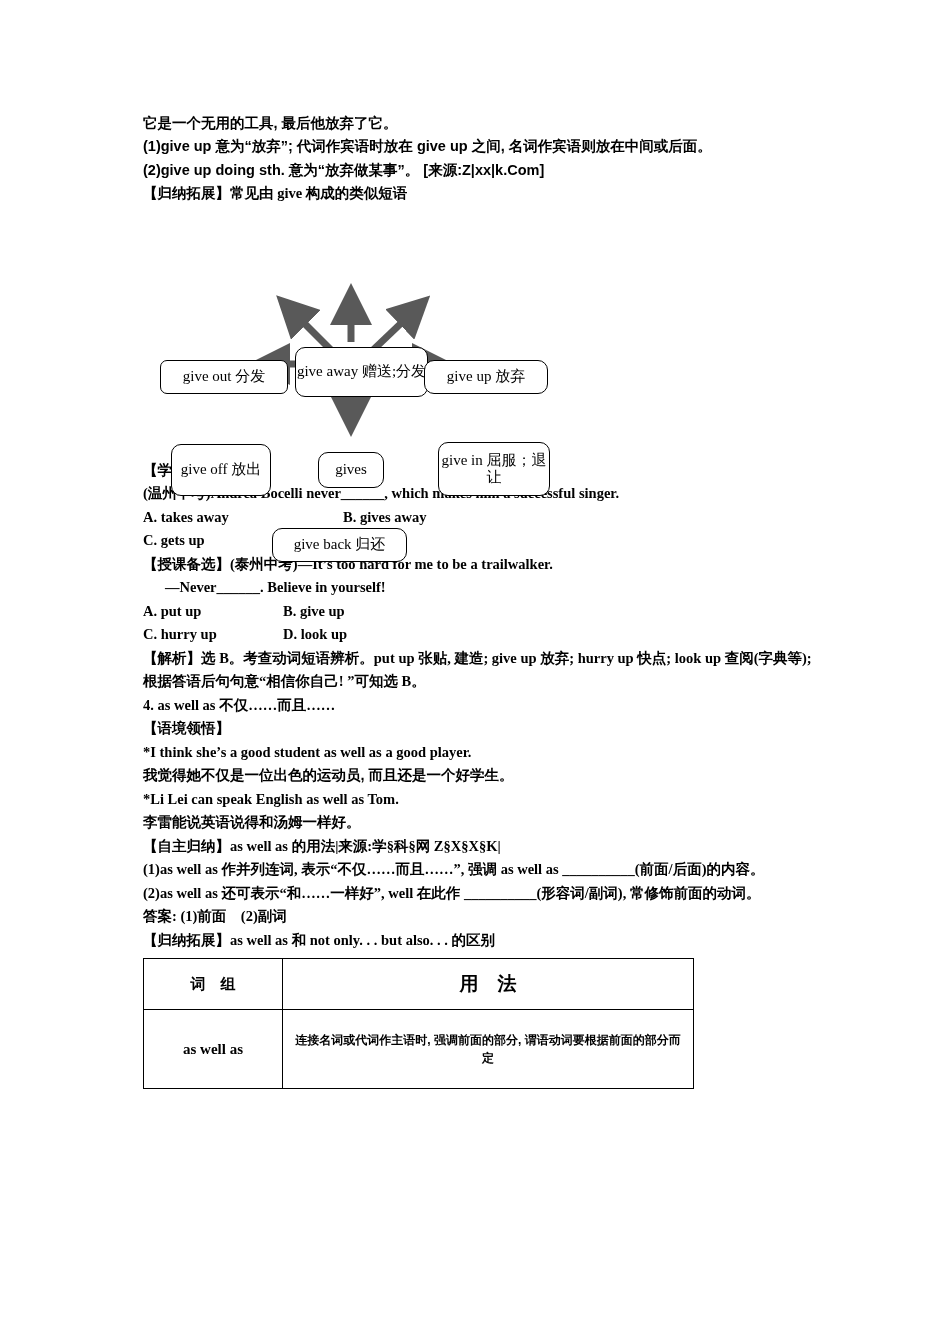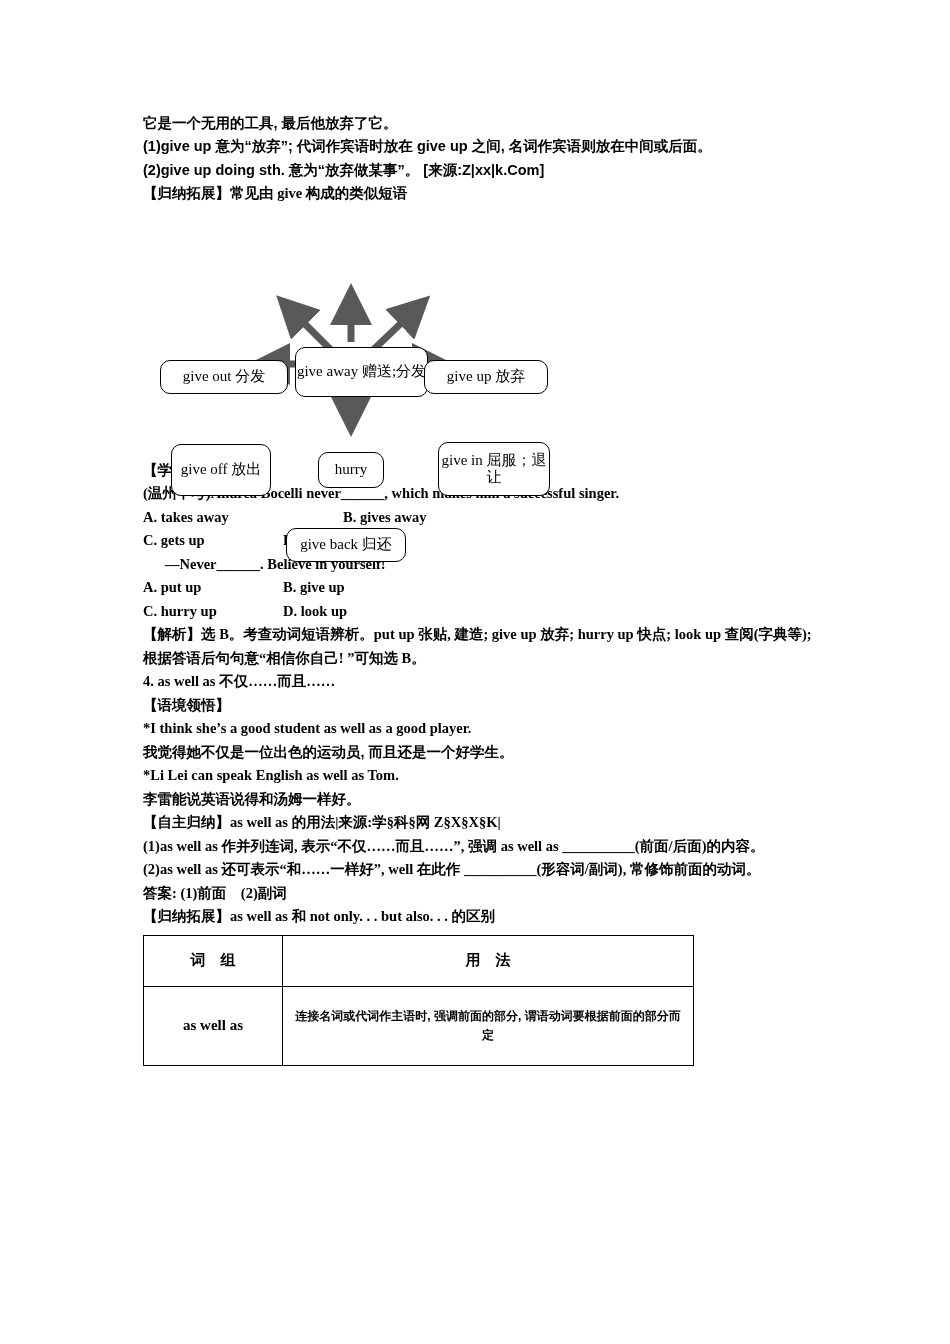--- a/index.html
+++ b/index.html
@@ -58,27 +58,27 @@
     background: #fff;
     font-family: "Liberation Serif", serif;
     font-size: 15px;
     text-align: center;
     display: flex;
     align-items: center;
     justify-content: center;
     box-sizing: border-box;
     line-height: 1.15;
   }
-  .node-giveout { left: 17px;  top: 148px; width: 128px; height: 34px; }
+  .node-giveout { left: 17px;  top: 148px; width: 128px; height: 34px; border-radius: 7px; }
   .node-giveaway { left: 152px; top: 135px; width: 133px; height: 50px; }
   .node-giveup  { left: 281px; top: 148px; width: 124px; height: 34px; }
   .node-giveoff { left: 28px;  top: 232px; width: 100px; height: 52px; }
   .node-give    { left: 175px; top: 240px; width: 66px;  height: 36px; }
   .node-givein  { left: 295px; top: 230px; width: 112px; height: 54px; }
-  .node-giveback{ left: 143px; top: 316px; width: 120px; height: 34px; }
+  .node-giveback{ left: 129px; top: 316px; width: 135px; height: 34px; }
 
   .diagram svg {
     position: absolute;
     left: 0; top: 0;
     width: 672px;
     height: 225px;
     overflow: visible;
   }
 
   
@@ -90,21 +90,21 @@
   }
   table.gram td {
     border: 1px solid #000;
     padding: 6px 8px;
     vertical-align: middle;
     text-align: center;
   }
   td.hdr {
     font-family: Liberation Serif, serif;
     font-weight: bold;
-    font-size: 15px;
+    font-size: 19px;
     height: 38px;
   }
   td.col1 {
     width: 122px;
     font-family: "Liberation Serif", serif;
     font-weight: bold;
     font-size: 15px;
   }
   td.col2 {
     font-family: "Liberation Sans", sans-serif;
@@ -149,41 +149,42 @@
       <div class="node node-giveaway">
         <span>give away 赠送;分发</span>
       </div>
       <div class="node node-giveup">
         <span>give up 放弃</span>
       </div>
       <div class="node node-giveoff">
         <span>give off 放出</span>
       </div>
       <div class="node node-give">
-        <span>hurry</span>
+        <span>gives</span>
       </div>
       <div class="node node-givein">
         <span>give in 屈服；退让</span>
       </div>
       <div class="node node-giveback">
         <span>give back 归还</span>
       </div>
     </div>
 
     <div class="gap-md"></div>
 
     <div class="line mixed">【学以致用】</div>
     <div class="line serif-b">(温州中考)Andrea Bocelli never______, which makes him a successful singer.</div>
     <div class="line serif-b">
       <span style="display:inline-block;width:200px;">A. takes away</span><span>B. gives away</span>
     </div>
     <div class="line serif-b">
       <span style="display:inline-block;width:140px;">C. gets up</span><span>D. gives up</span>
     </div>
 
+    <div class="line mixed">【授课备选】(泰州中考)—It’s too hard for me to be a trailwalker.</div>
     <div class="line serif-b" style="padding-left:22px;">—Never______. Believe in yourself!</div>
     <div class="line serif-b">
       <span style="display:inline-block;width:140px;">A. put up</span><span>B. give up</span>
     </div>
     <div class="line serif-b">
       <span style="display:inline-block;width:140px;">C. hurry up</span><span>D. look up</span>
     </div>
 
     <div class="line mixed">【解析】选 B。考查动词短语辨析。put up 张贴, 建造; give up 放弃; hurry up 快点; look up 查阅(字典等); 根据答语后句句意“相信你自己! ”可知选 B。</div>
     <div class="line mixed">4. as well as 不仅……而且……</div>

